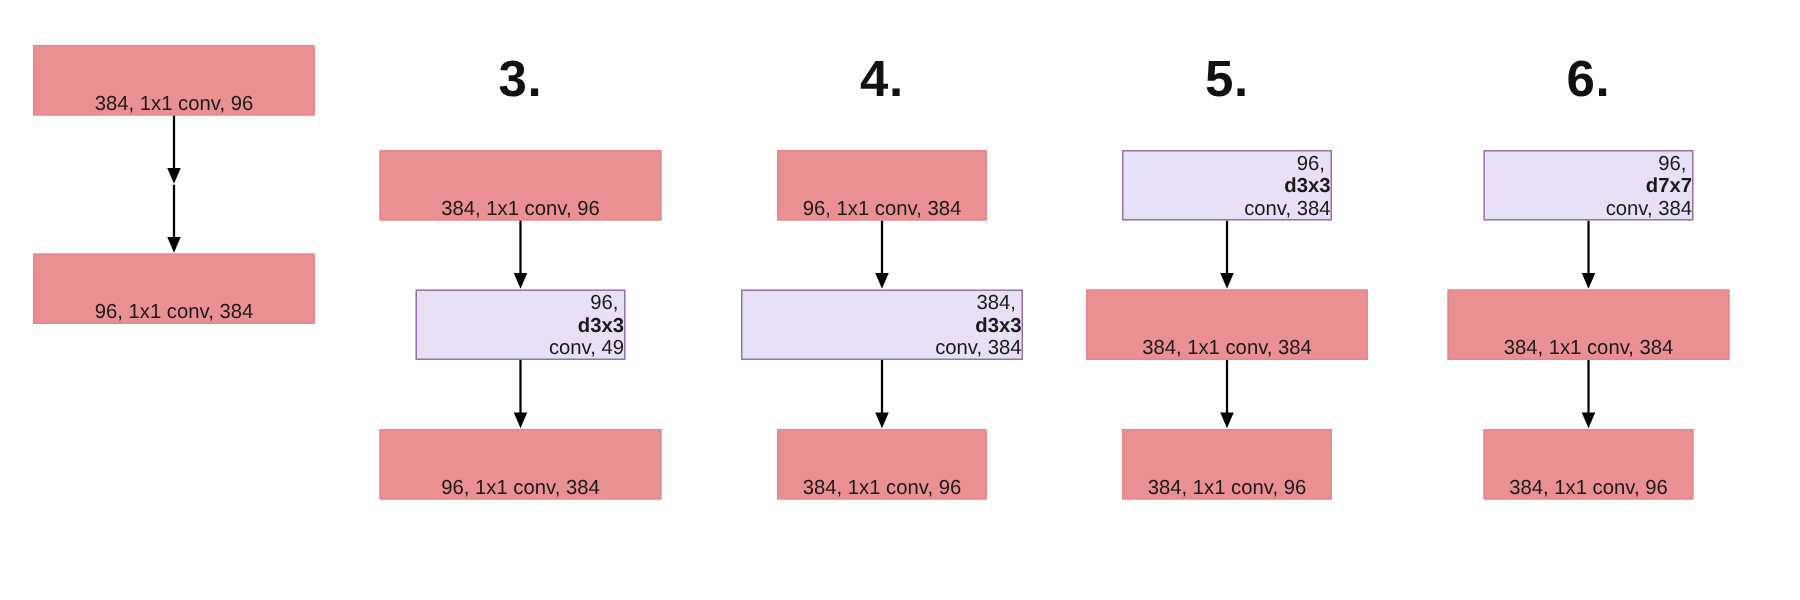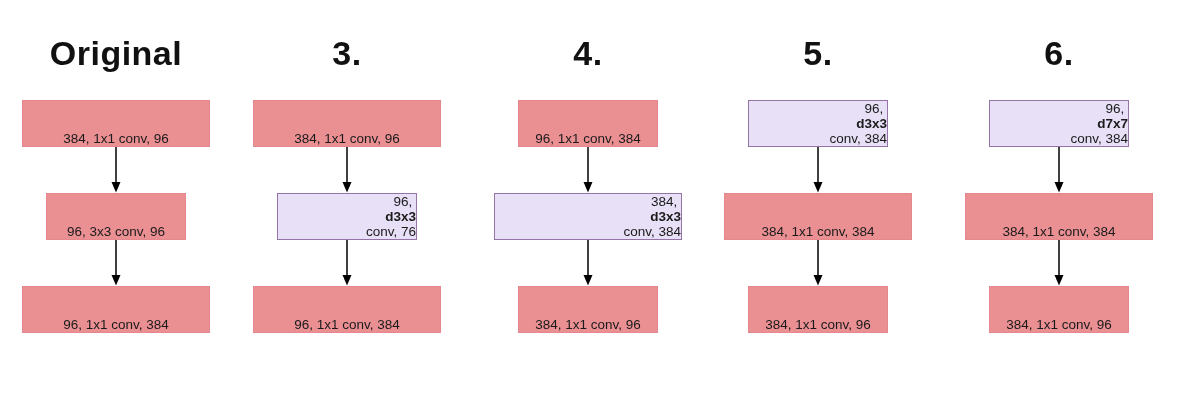--- a/index.html
+++ b/index.html
@@ -66,33 +66,29 @@
     justify-content: center;
     color: var(--arrow, #000);
   }
 </style>
 </head>
 <body>
 
 <div class="canvas">
 
     <div class="column" style="left: 22px; width: 188px;">
-      <div class="col-header">Original</div>
-      <div class="stack">
-        <div class="box salmon wide">
-          <span>384, 1x1 conv, 96</span>
-        </div>
-        <div class="arrow">
-          <svg width="12" height="46" viewBox="0 0 12 46">
-            <line x1="6" y1="0" x2="6" y2="36" stroke="currentColor" stroke-width="1.5"></line>
-            <polygon points="1.5,35 10.5,35 6,45.5" fill="currentColor"></polygon>
-          </svg>
-        </div>
-        <div class="box salmon narrow">
-          <span>96, 3x3 conv, 96</span>
+      <div class="stack">
+        <div class="box salmon wide">
+          <span>384, 1x1 conv, 96</span>
+        </div>
+        <div class="arrow">
+          <svg width="12" height="46" viewBox="0 0 12 46">
+            <line x1="6" y1="0" x2="6" y2="36" stroke="currentColor" stroke-width="1.5"></line>
+            <polygon points="1.5,35 10.5,35 6,45.5" fill="currentColor"></polygon>
+          </svg>
         </div>
         <div class="arrow">
           <svg width="12" height="46" viewBox="0 0 12 46">
             <line x1="6" y1="0" x2="6" y2="36" stroke="currentColor" stroke-width="1.5"></line>
             <polygon points="1.5,35 10.5,35 6,45.5" fill="currentColor"></polygon>
           </svg>
         </div>
         <div class="box salmon wide">
           <span>96, 1x1 conv, 384</span>
         </div>
@@ -107,21 +103,21 @@
         </div>
         <div class="arrow">
           <svg width="12" height="46" viewBox="0 0 12 46">
             <line x1="6" y1="0" x2="6" y2="36" stroke="currentColor" stroke-width="1.5"></line>
             <polygon points="1.5,35 10.5,35 6,45.5" fill="currentColor"></polygon>
           </svg>
         </div>
         <div class="box lavender narrow">
           <span>96, </span>
           <b>d3x3</b>
-          <span> conv, 76</span>
+          <span> conv, 49</span>
         </div>
         <div class="arrow">
           <svg width="12" height="46" viewBox="0 0 12 46">
             <line x1="6" y1="0" x2="6" y2="36" stroke="currentColor" stroke-width="1.5"></line>
             <polygon points="1.5,35 10.5,35 6,45.5" fill="currentColor"></polygon>
           </svg>
         </div>
         <div class="box salmon wide">
           <span>96, 1x1 conv, 384</span>
         </div>

